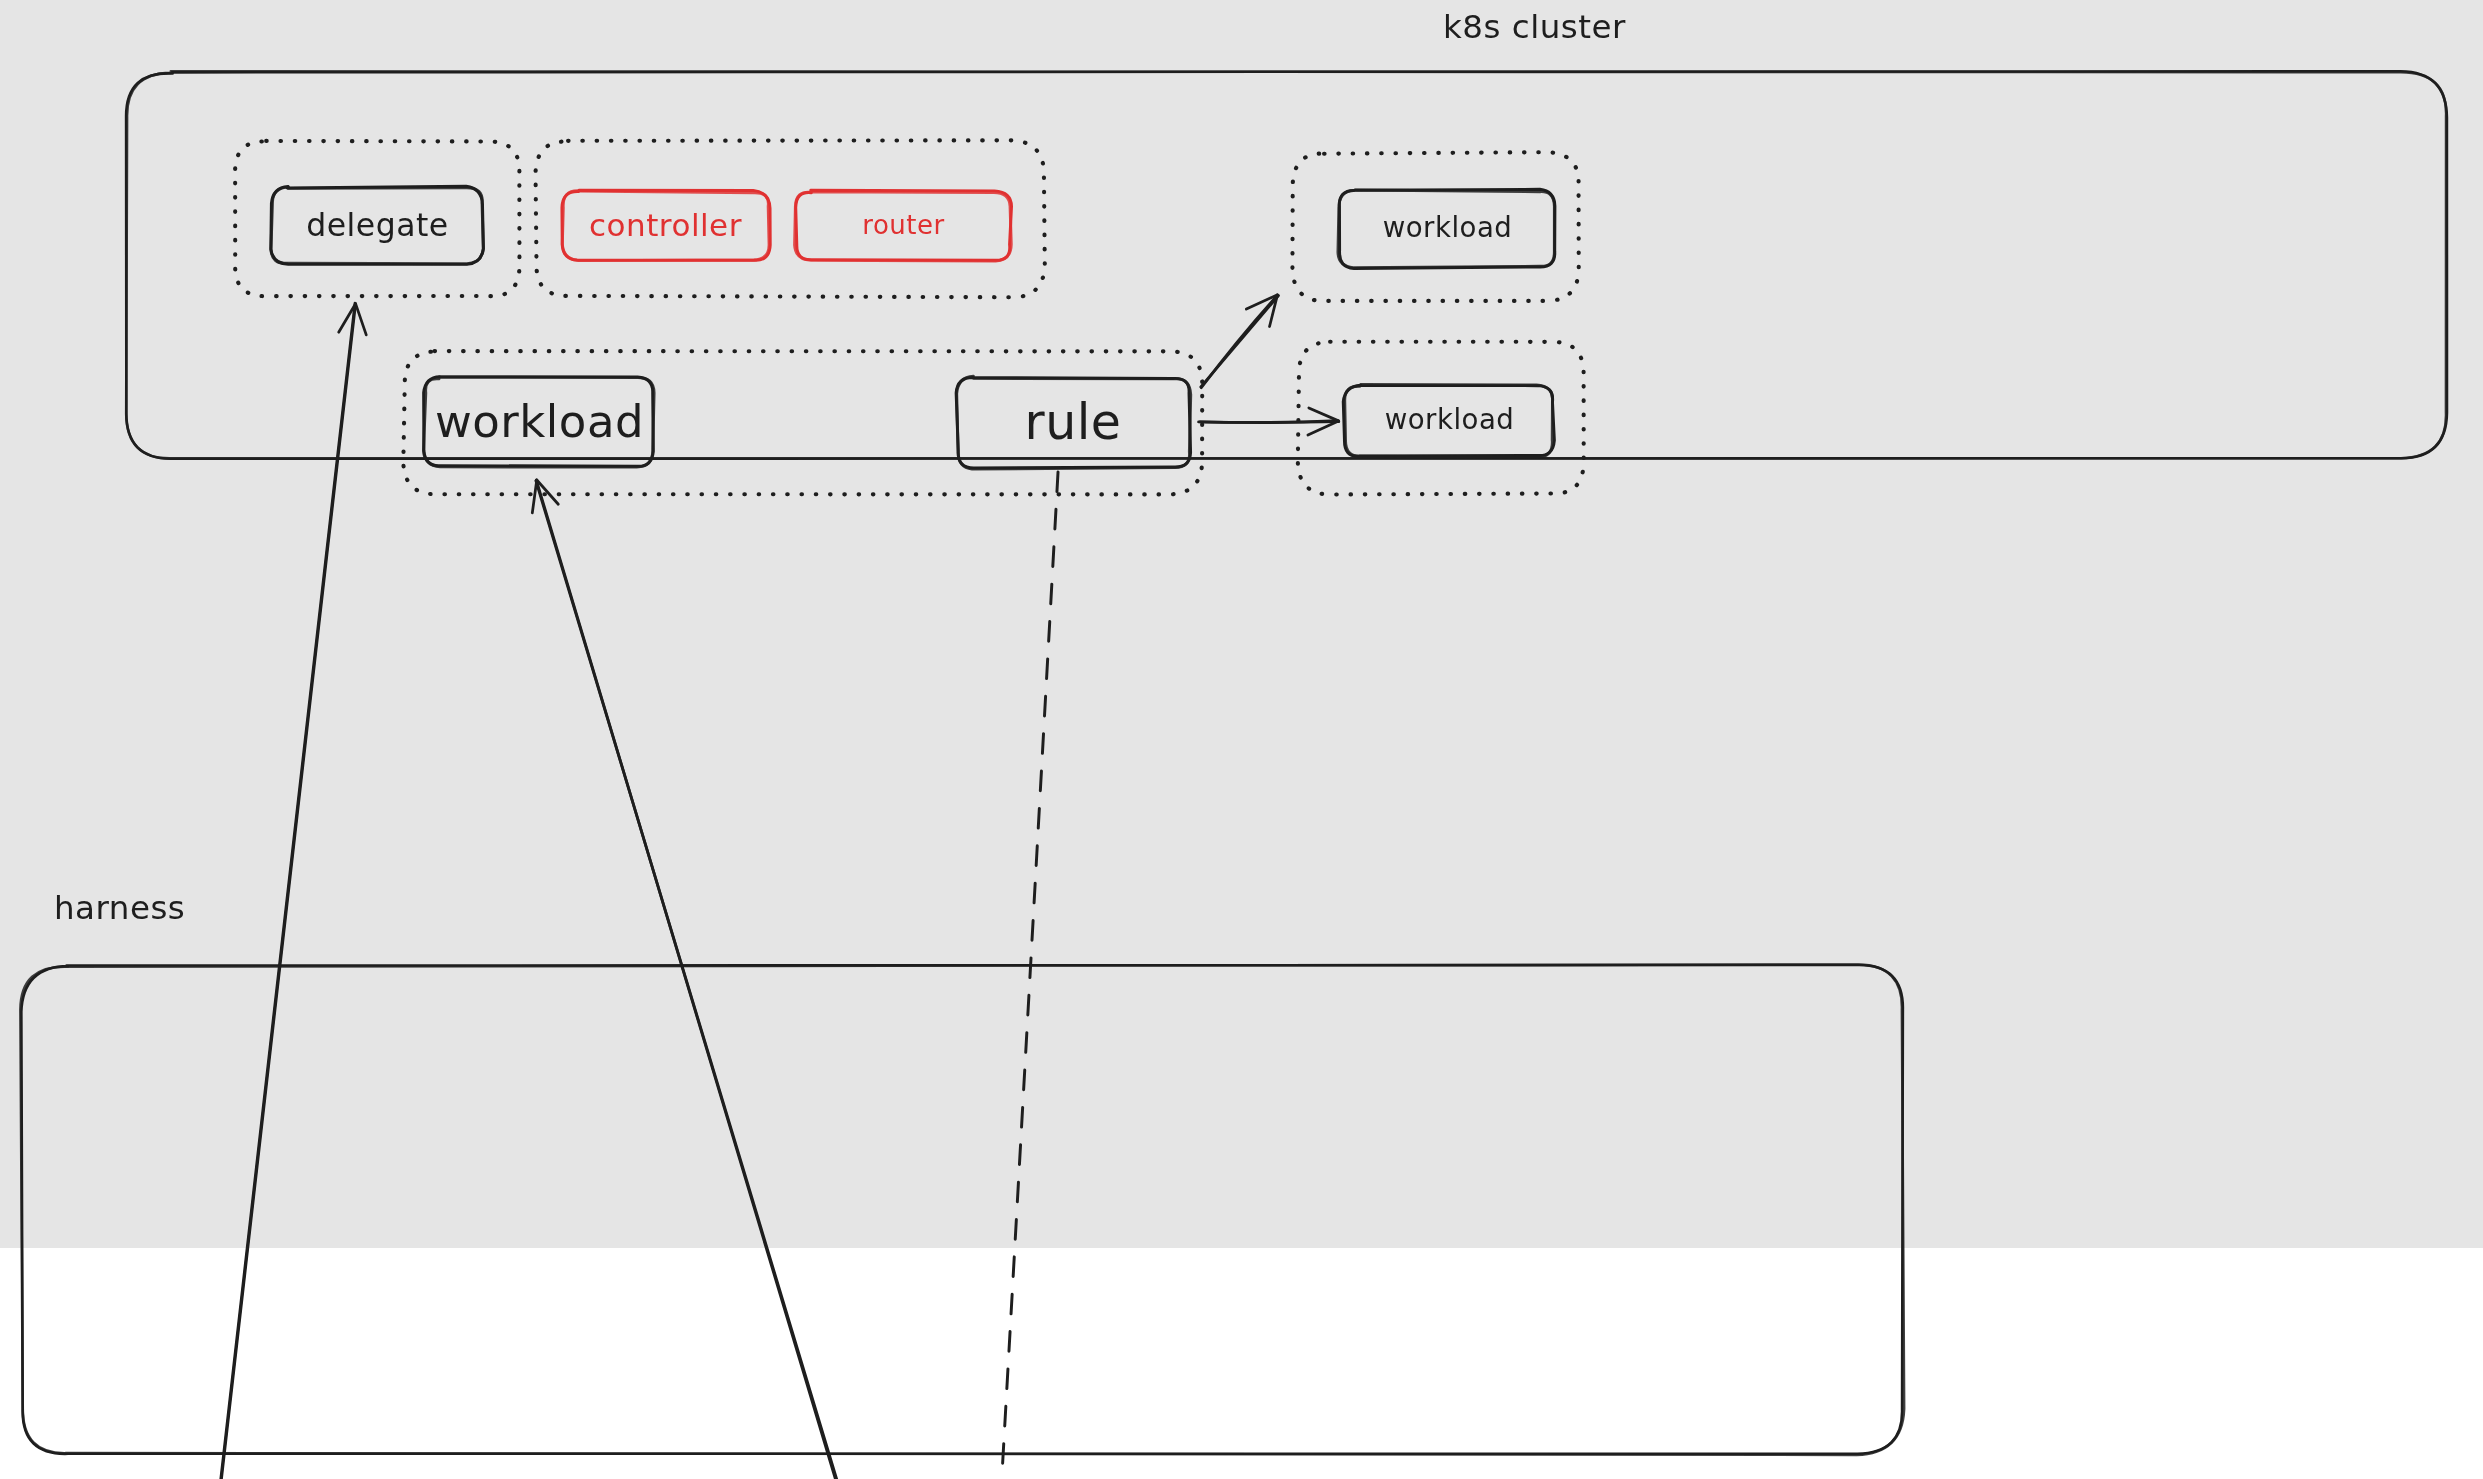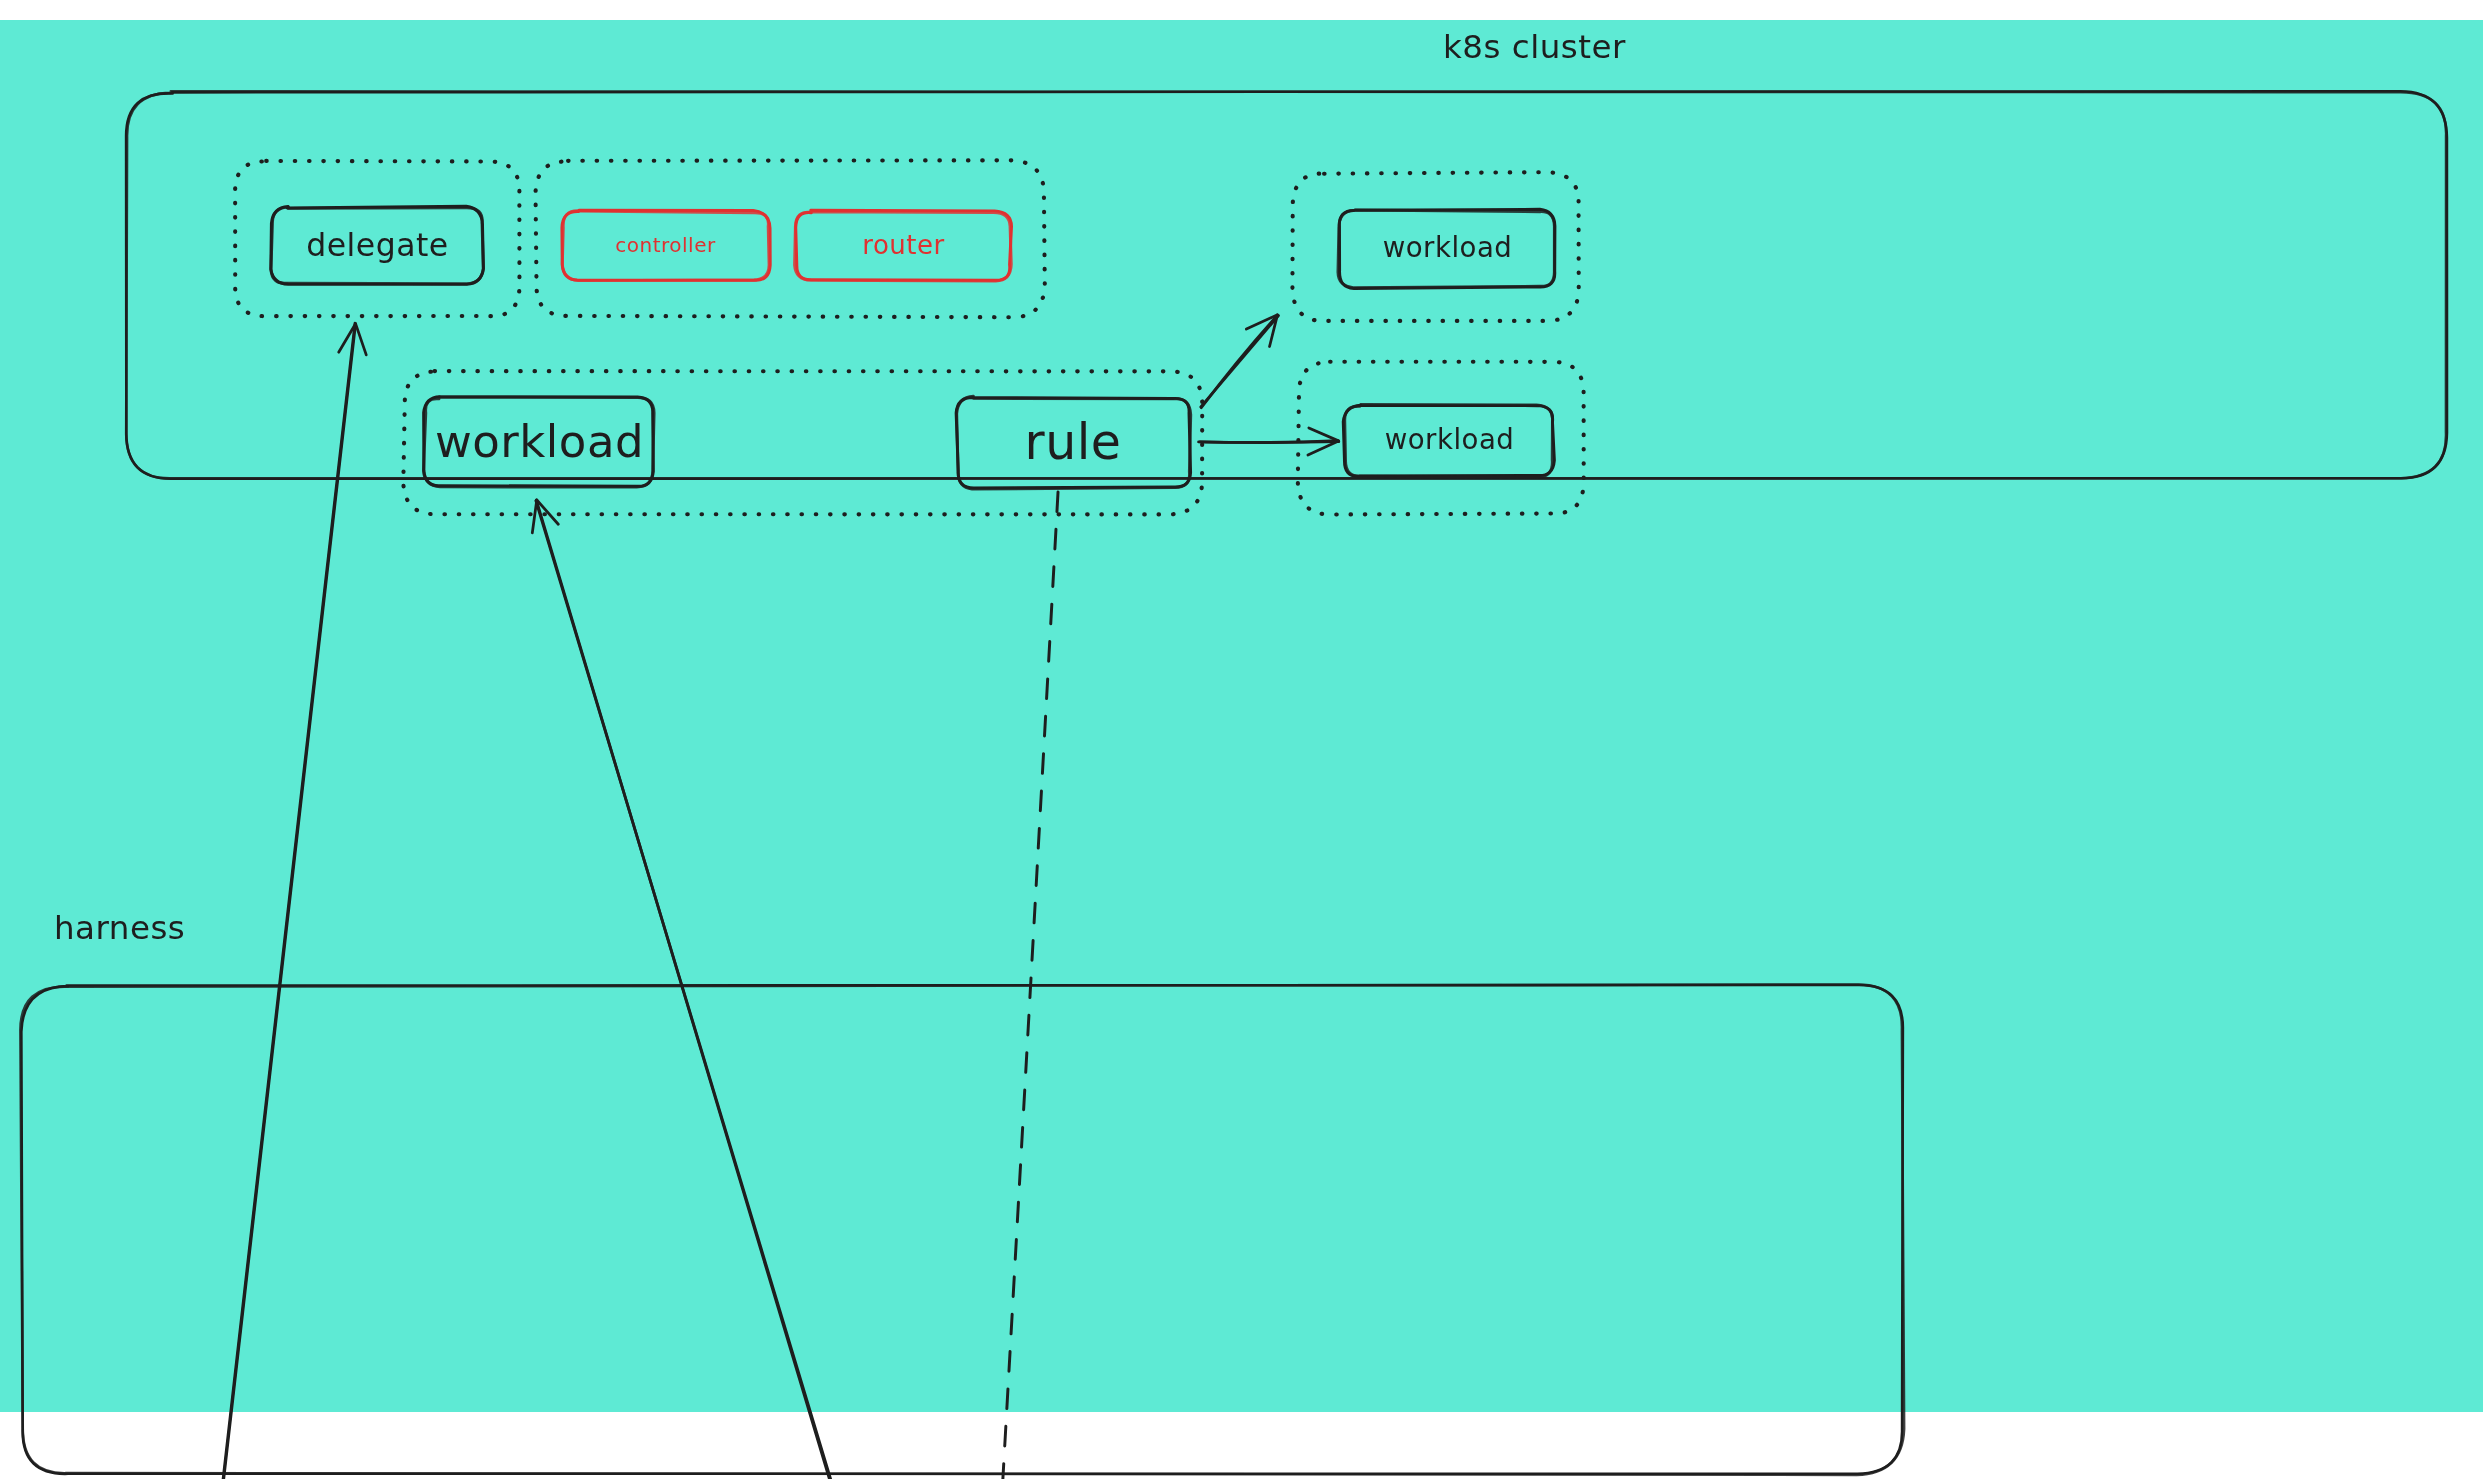--- a/index.html
+++ b/index.html
@@ -9,23 +9,22 @@
   }
   body {
     width: 2483px;
     height: 1480px;
     overflow: hidden;
     font-family: "DejaVu Sans", sans-serif;
   }
   #canvas {
     position: relative;
     width: 2483px;
-    height: 1392px;
-    background: #5eead4;
-    margin-top: 20px;
+    height: 1248px;
+    background: #e5e5e5;
   }
   svg.layer {
     position: absolute;
     top: 0; left: 0;
     width: 2483px;
     height: 1480px;
   }
   .node-label {
     position: absolute;
     display: flex;
@@ -143,21 +142,21 @@
       </g>
   </svg>
 
   <div class="group-label" id="label-k8s-cluster" style="left:1443px; top:7.9px;">k8s cluster</div>
 
   <div class="group-label" id="label-harness" style="left:54px; top:889px;">harness</div>
 
   <div id="node-layer">
       <div class="node-label" style="left: 272px; top: 187px; width: 211px; height: 77px; font-size: 31.5px;">delegate</div>
       <div class="hit" style="left: 272px; top: 187px; width: 211px; height: 77px;"></div>
-      <div class="node-label red" style="left: 562px; top: 191px; width: 207px; height: 69px; font-size: 20px;">controller</div>
+      <div class="node-label red" style="left: 562px; top: 191px; width: 207px; height: 69px; font-size: 31px;">controller</div>
       <div class="hit" style="left: 562px; top: 191px; width: 207px; height: 69px;"></div>
       <div class="node-label red" style="left: 796px; top: 191px; width: 215px; height: 69px; font-size: 26px;">router</div>
       <div class="hit" style="left: 796px; top: 191px; width: 215px; height: 69px;"></div>
       <div class="node-label" style="left: 425px; top: 377px; width: 229px; height: 89px; font-size: 45px;">workload</div>
       <div class="hit" style="left: 425px; top: 377px; width: 229px; height: 89px;"></div>
       <div class="node-label" style="left: 957px; top: 377px; width: 232px; height: 91px; font-size: 49px;">rule</div>
       <div class="hit" style="left: 957px; top: 377px; width: 232px; height: 91px;"></div>
       <div class="node-label" style="left: 1339px; top: 190px; width: 217px; height: 77px; font-size: 27.6px;">workload</div>
       <div class="hit" style="left: 1339px; top: 190px; width: 217px; height: 77px;"></div>
       <div class="node-label" style="left: 1345px; top: 385px; width: 209px; height: 71px; font-size: 27.6px;">workload</div>

